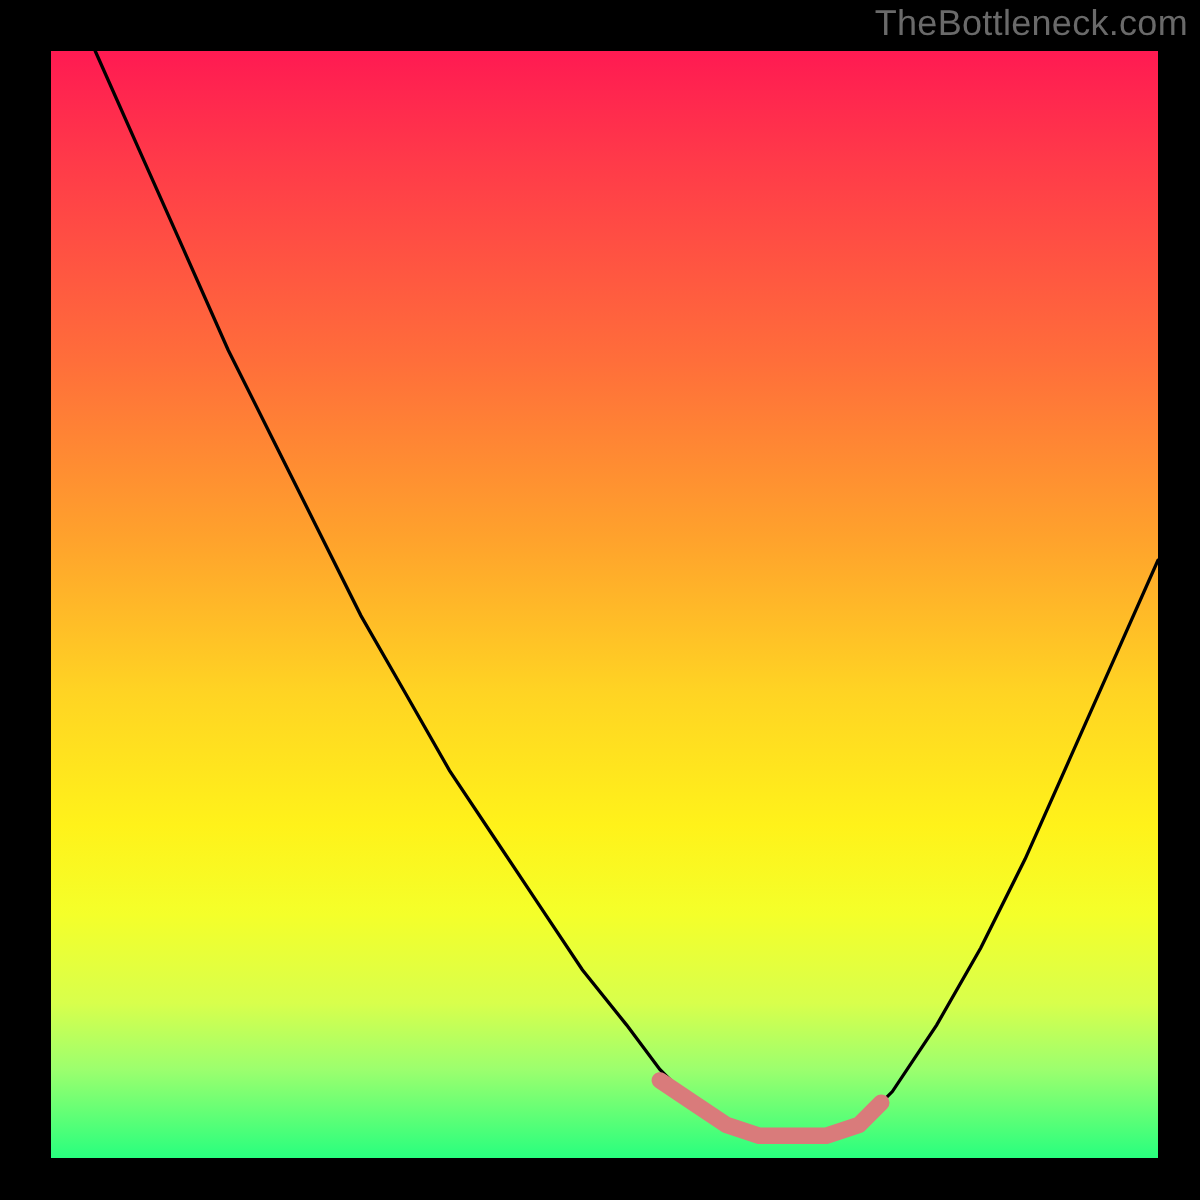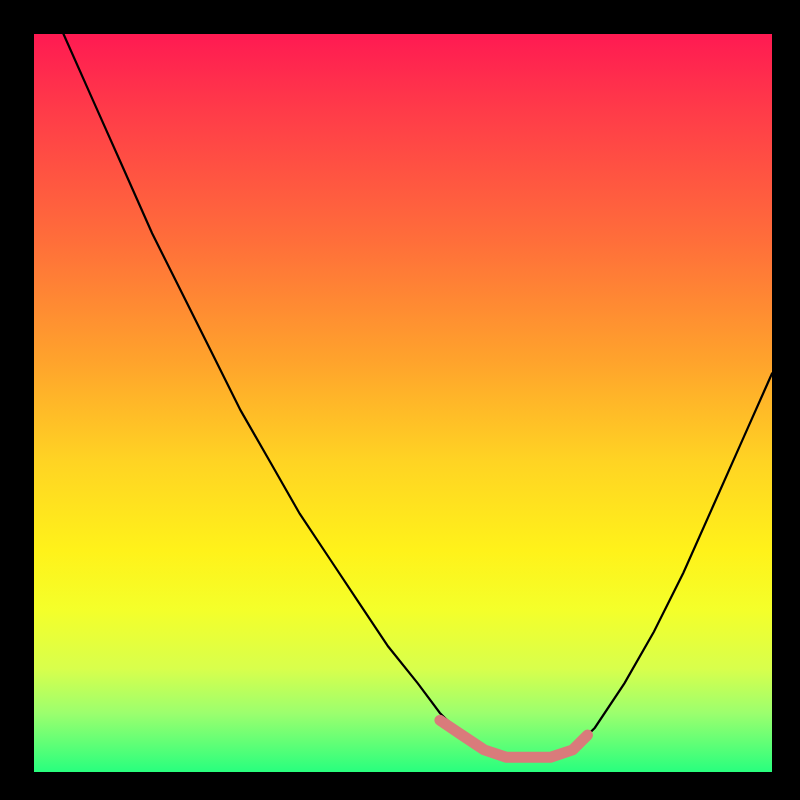--- a/index.html
+++ b/index.html
@@ -73,20 +73,21 @@
     stroke-width: 11;
     stroke-linecap: round;
     stroke-linejoin: round;
   }
 </style>
 </head>
 <body>
 
 <div class="frame">
 
+  <div class="watermark">TheBottleneck.com</div>
 
   <div class="plot-area">
     <div class="gradient"></div>
     <svg class="curves" viewBox="0 0 738 738" preserveAspectRatio="none">
       <path id="curve-path" class="curve-line" d="M0.0 -73.8 L29.5 0.0 L59.0 66.4 L88.6 132.8 L118.1 199.3 L147.6 258.3 L177.1 317.3 L206.6 376.4 L236.2 428.0 L265.7 479.7 L295.2 524.0 L324.7 568.3 L354.2 612.5 L383.8 649.4 L405.9 679.0 L428.0 701.1 L450.2 715.9 L472.3 723.2 L494.5 723.2 L516.6 723.2 L538.7 715.9 L560.9 693.7 L590.4 649.4 L619.9 597.8 L649.4 538.7 L679.0 472.3 L708.5 405.9 L738.0 339.5"></path>
       <polyline id="marker-poly" class="poly-dots" points="405.9,686.3 428.0,701.1 450.2,715.9 472.3,723.2 494.5,723.2 516.6,723.2 538.7,715.9 553.5,701.1"></polyline>
     </svg>
   </div>
 
 </div>

